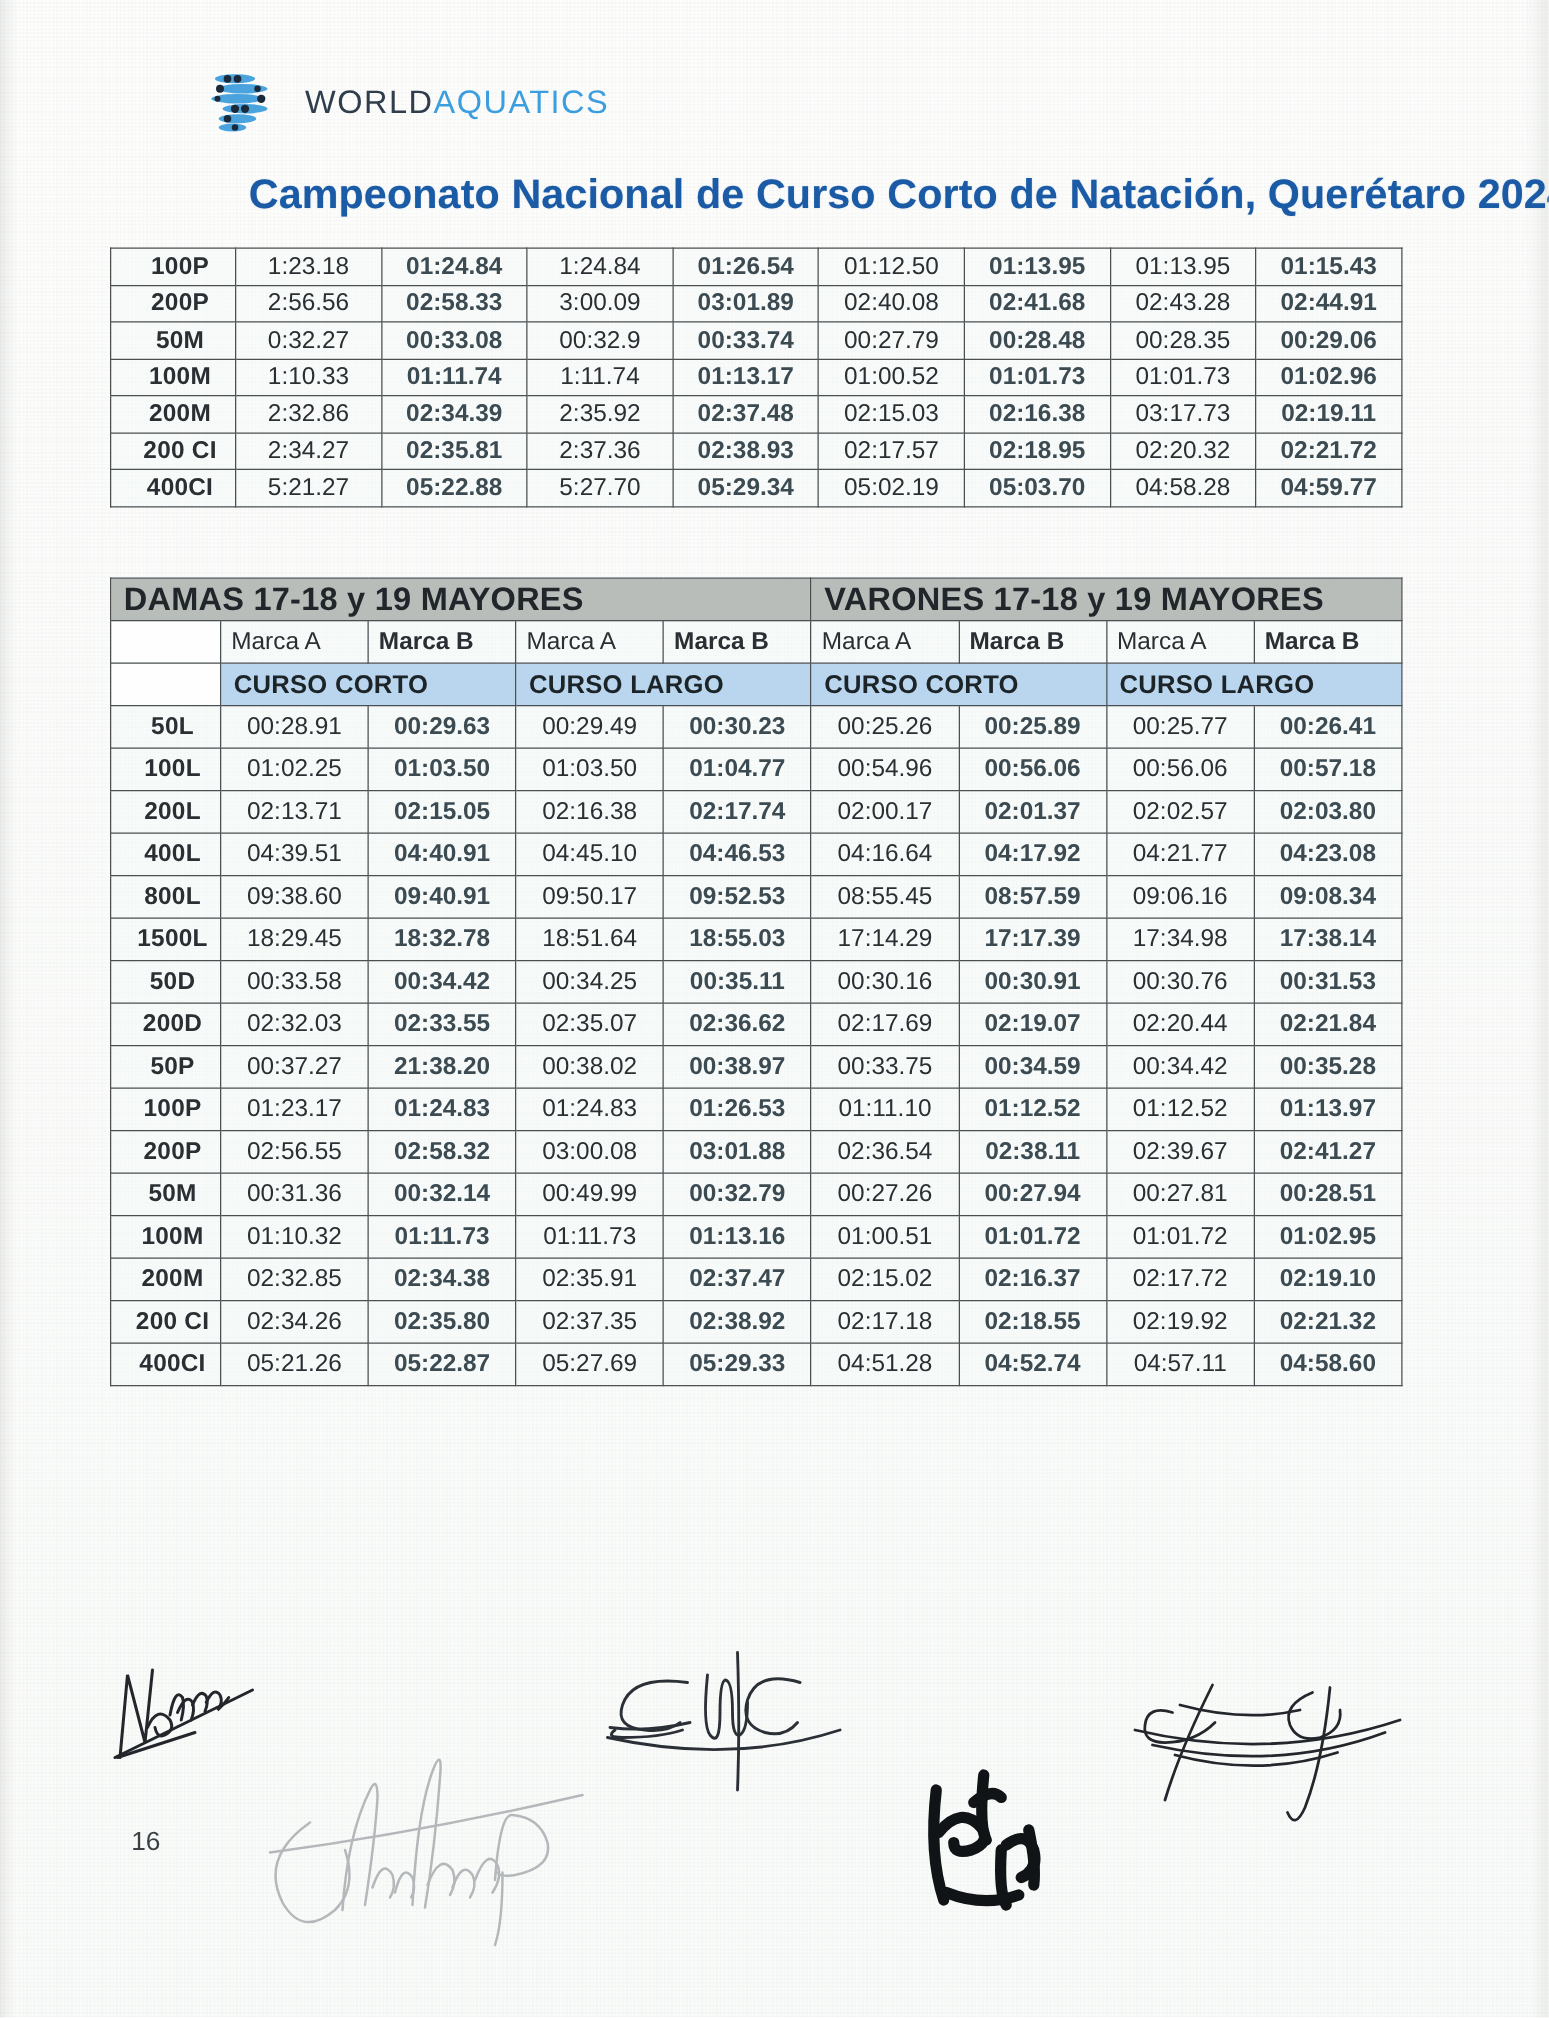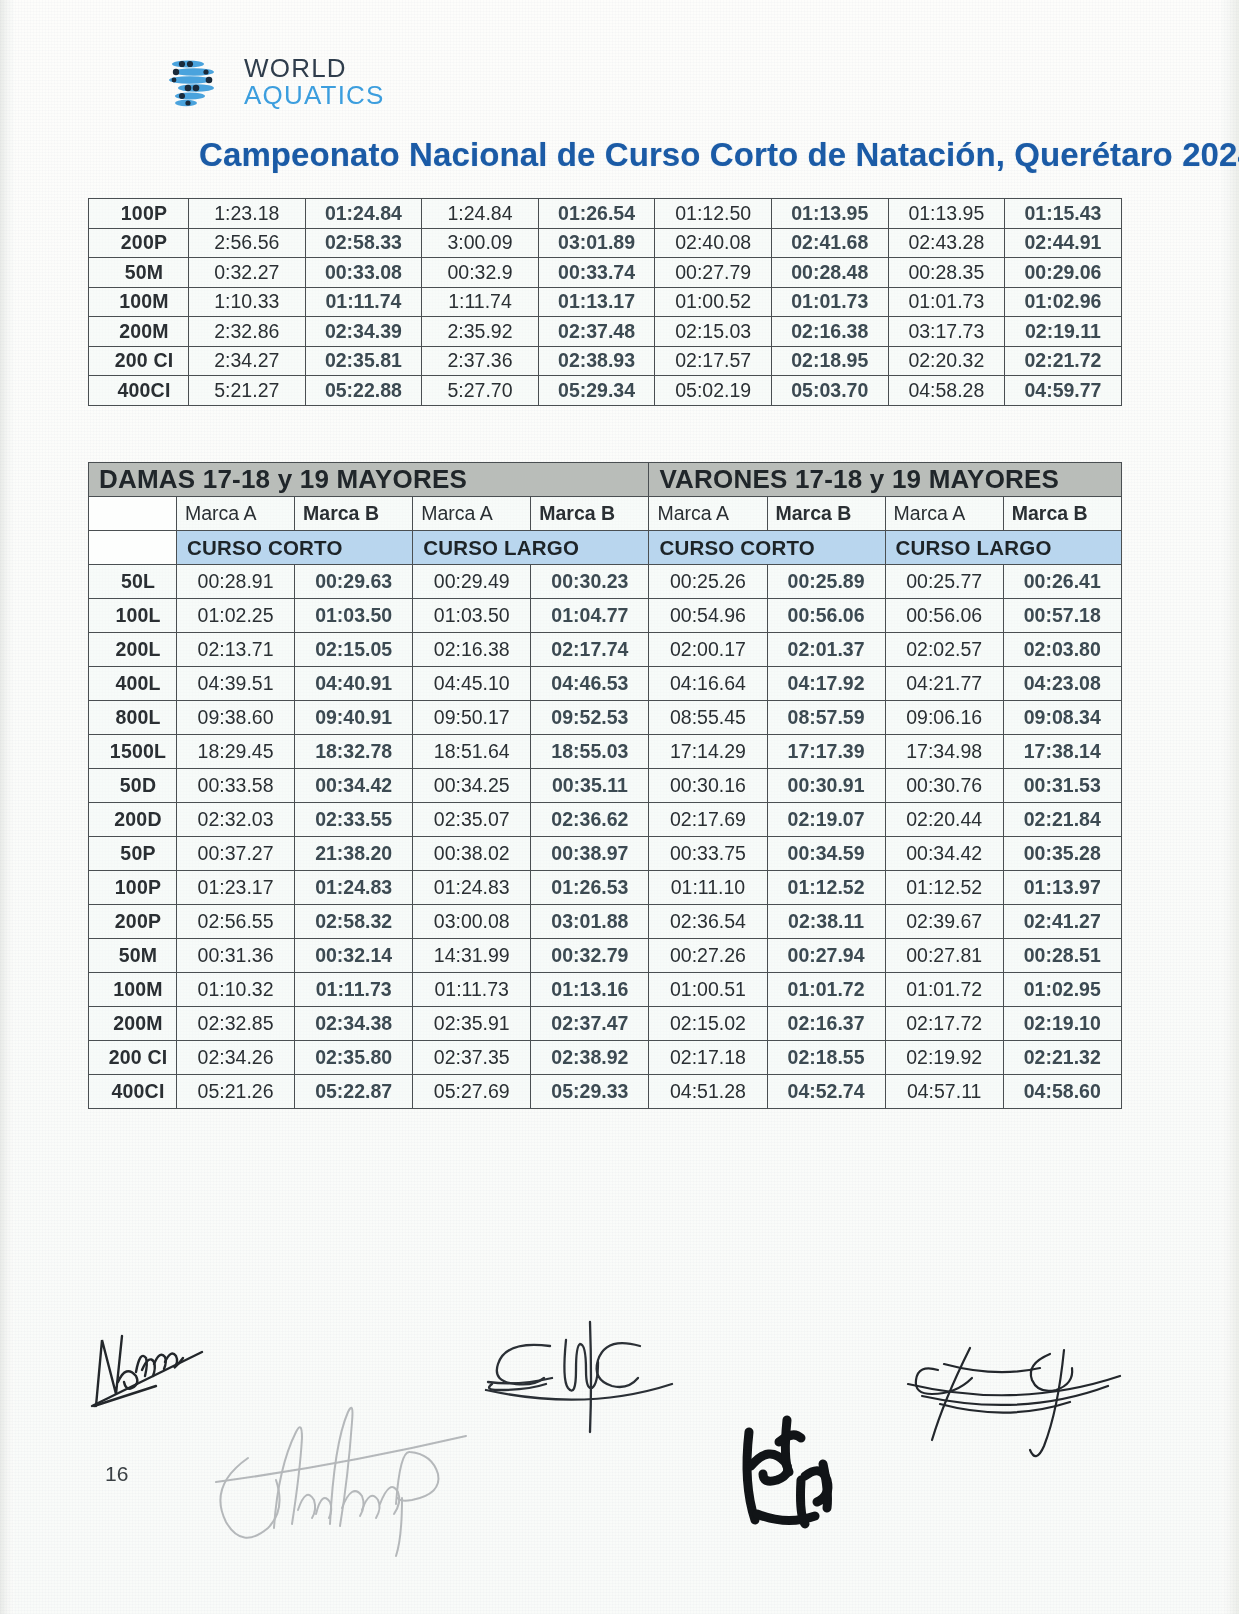--- a/index.html
+++ b/index.html
@@ -36,21 +36,21 @@
     position:absolute; right:0; top:0; width:18px; height:100%;
     background:linear-gradient(270deg,#eceee9 0%, #f7f8f6 60%, #fbfcfa 100%);
   }
 
   
   .brand {
     position:absolute; left:168px; top:55px;
     display:flex; align-items:center; gap:14px;
   }
   .brand-mark { width:62px; height:52px; display:block; }
-  .brand-words { display:flex; flex-direction:column; line-height:1.02; }
+  .brand-words { display:flex; flex-direction:row; line-height:1.02; }
   .brand-words .w1 {
     font-size:26px; letter-spacing:1.2px; color:#2f3d4c; font-weight:400;
   }
   .brand-words .w2 {
     font-size:26px; letter-spacing:1.2px; color:#3c9ede; font-weight:400;
   }
 
   .doc-title {
     position:absolute; left:163px; top:136px;
     font-size:33px; font-weight:bold; color:#1b5ba6;
@@ -428,21 +428,21 @@
         <td class="mb">03:01.88</td>
         <td>02:36.54</td>
         <td class="mb">02:38.11</td>
         <td>02:39.67</td>
         <td class="mb">02:41.27</td>
       </tr>
       <tr>
         <td class="ev">50M</td>
         <td>00:31.36</td>
         <td class="mb">00:32.14</td>
-        <td>14:31.99</td>
+        <td>00:49.99</td>
         <td class="mb">00:32.79</td>
         <td>00:27.26</td>
         <td class="mb">00:27.94</td>
         <td>00:27.81</td>
         <td class="mb">00:28.51</td>
       </tr>
       <tr>
         <td class="ev">100M</td>
         <td>01:10.32</td>
         <td class="mb">01:11.73</td>

